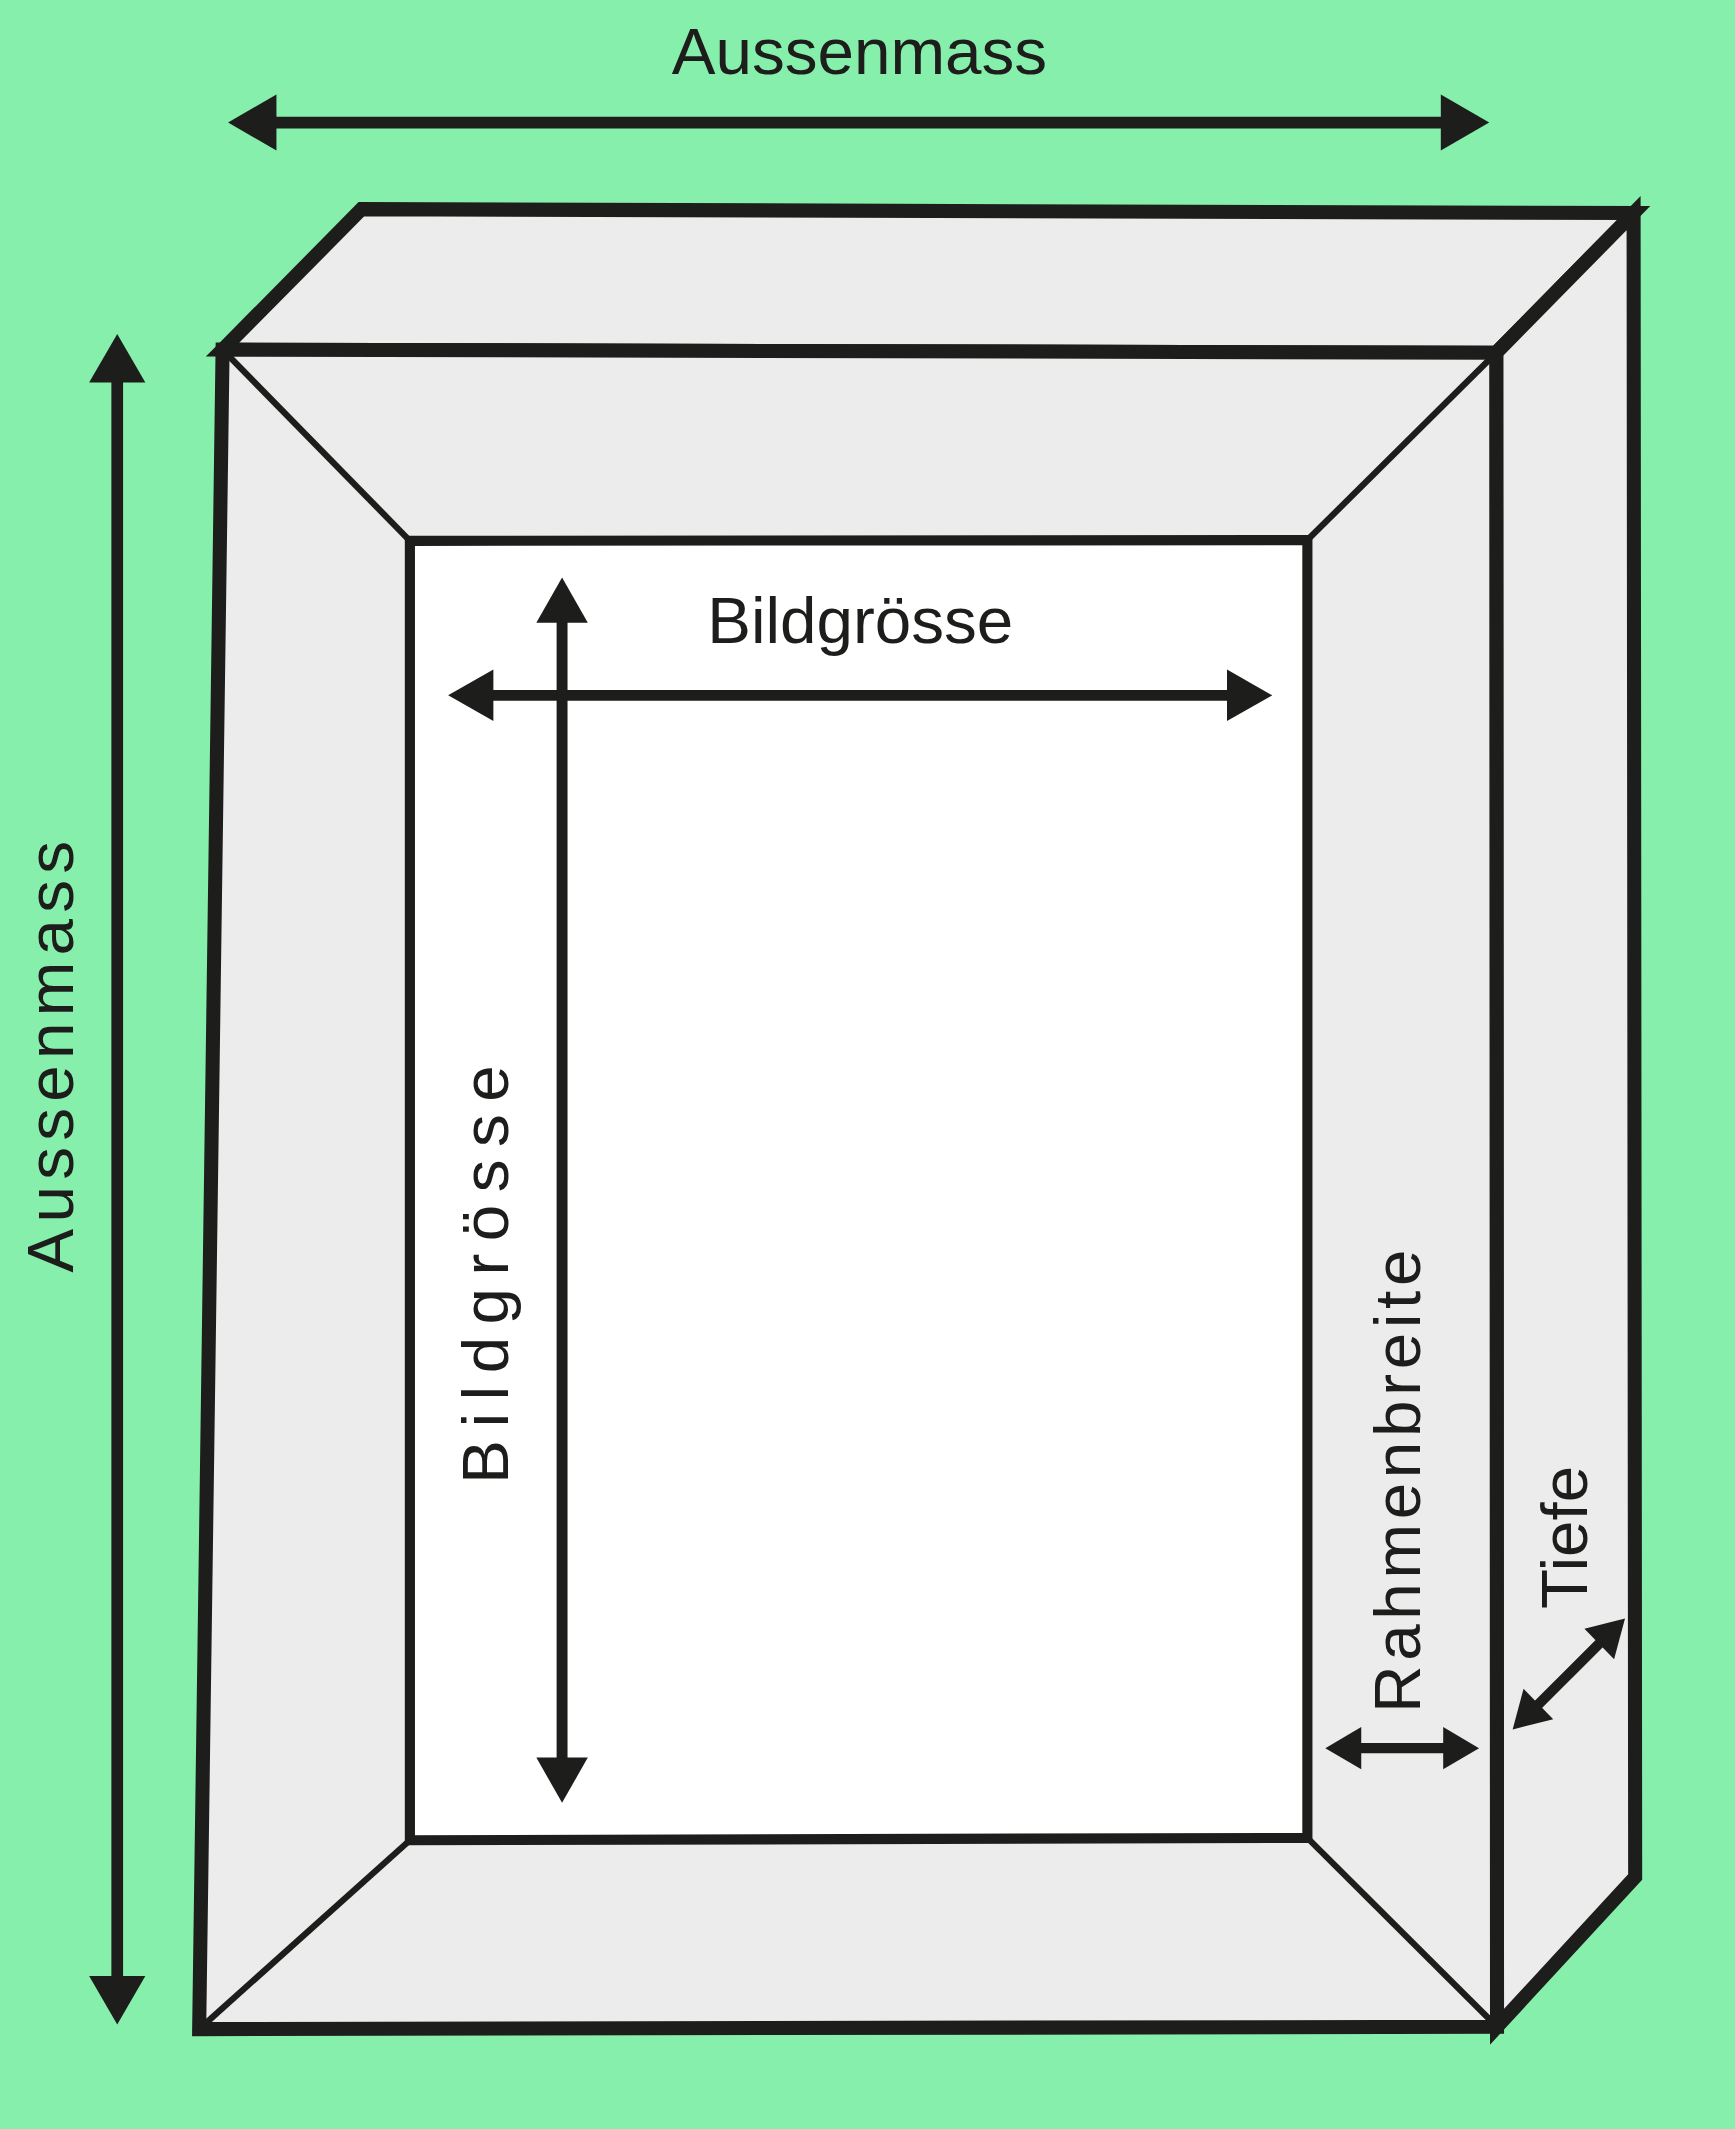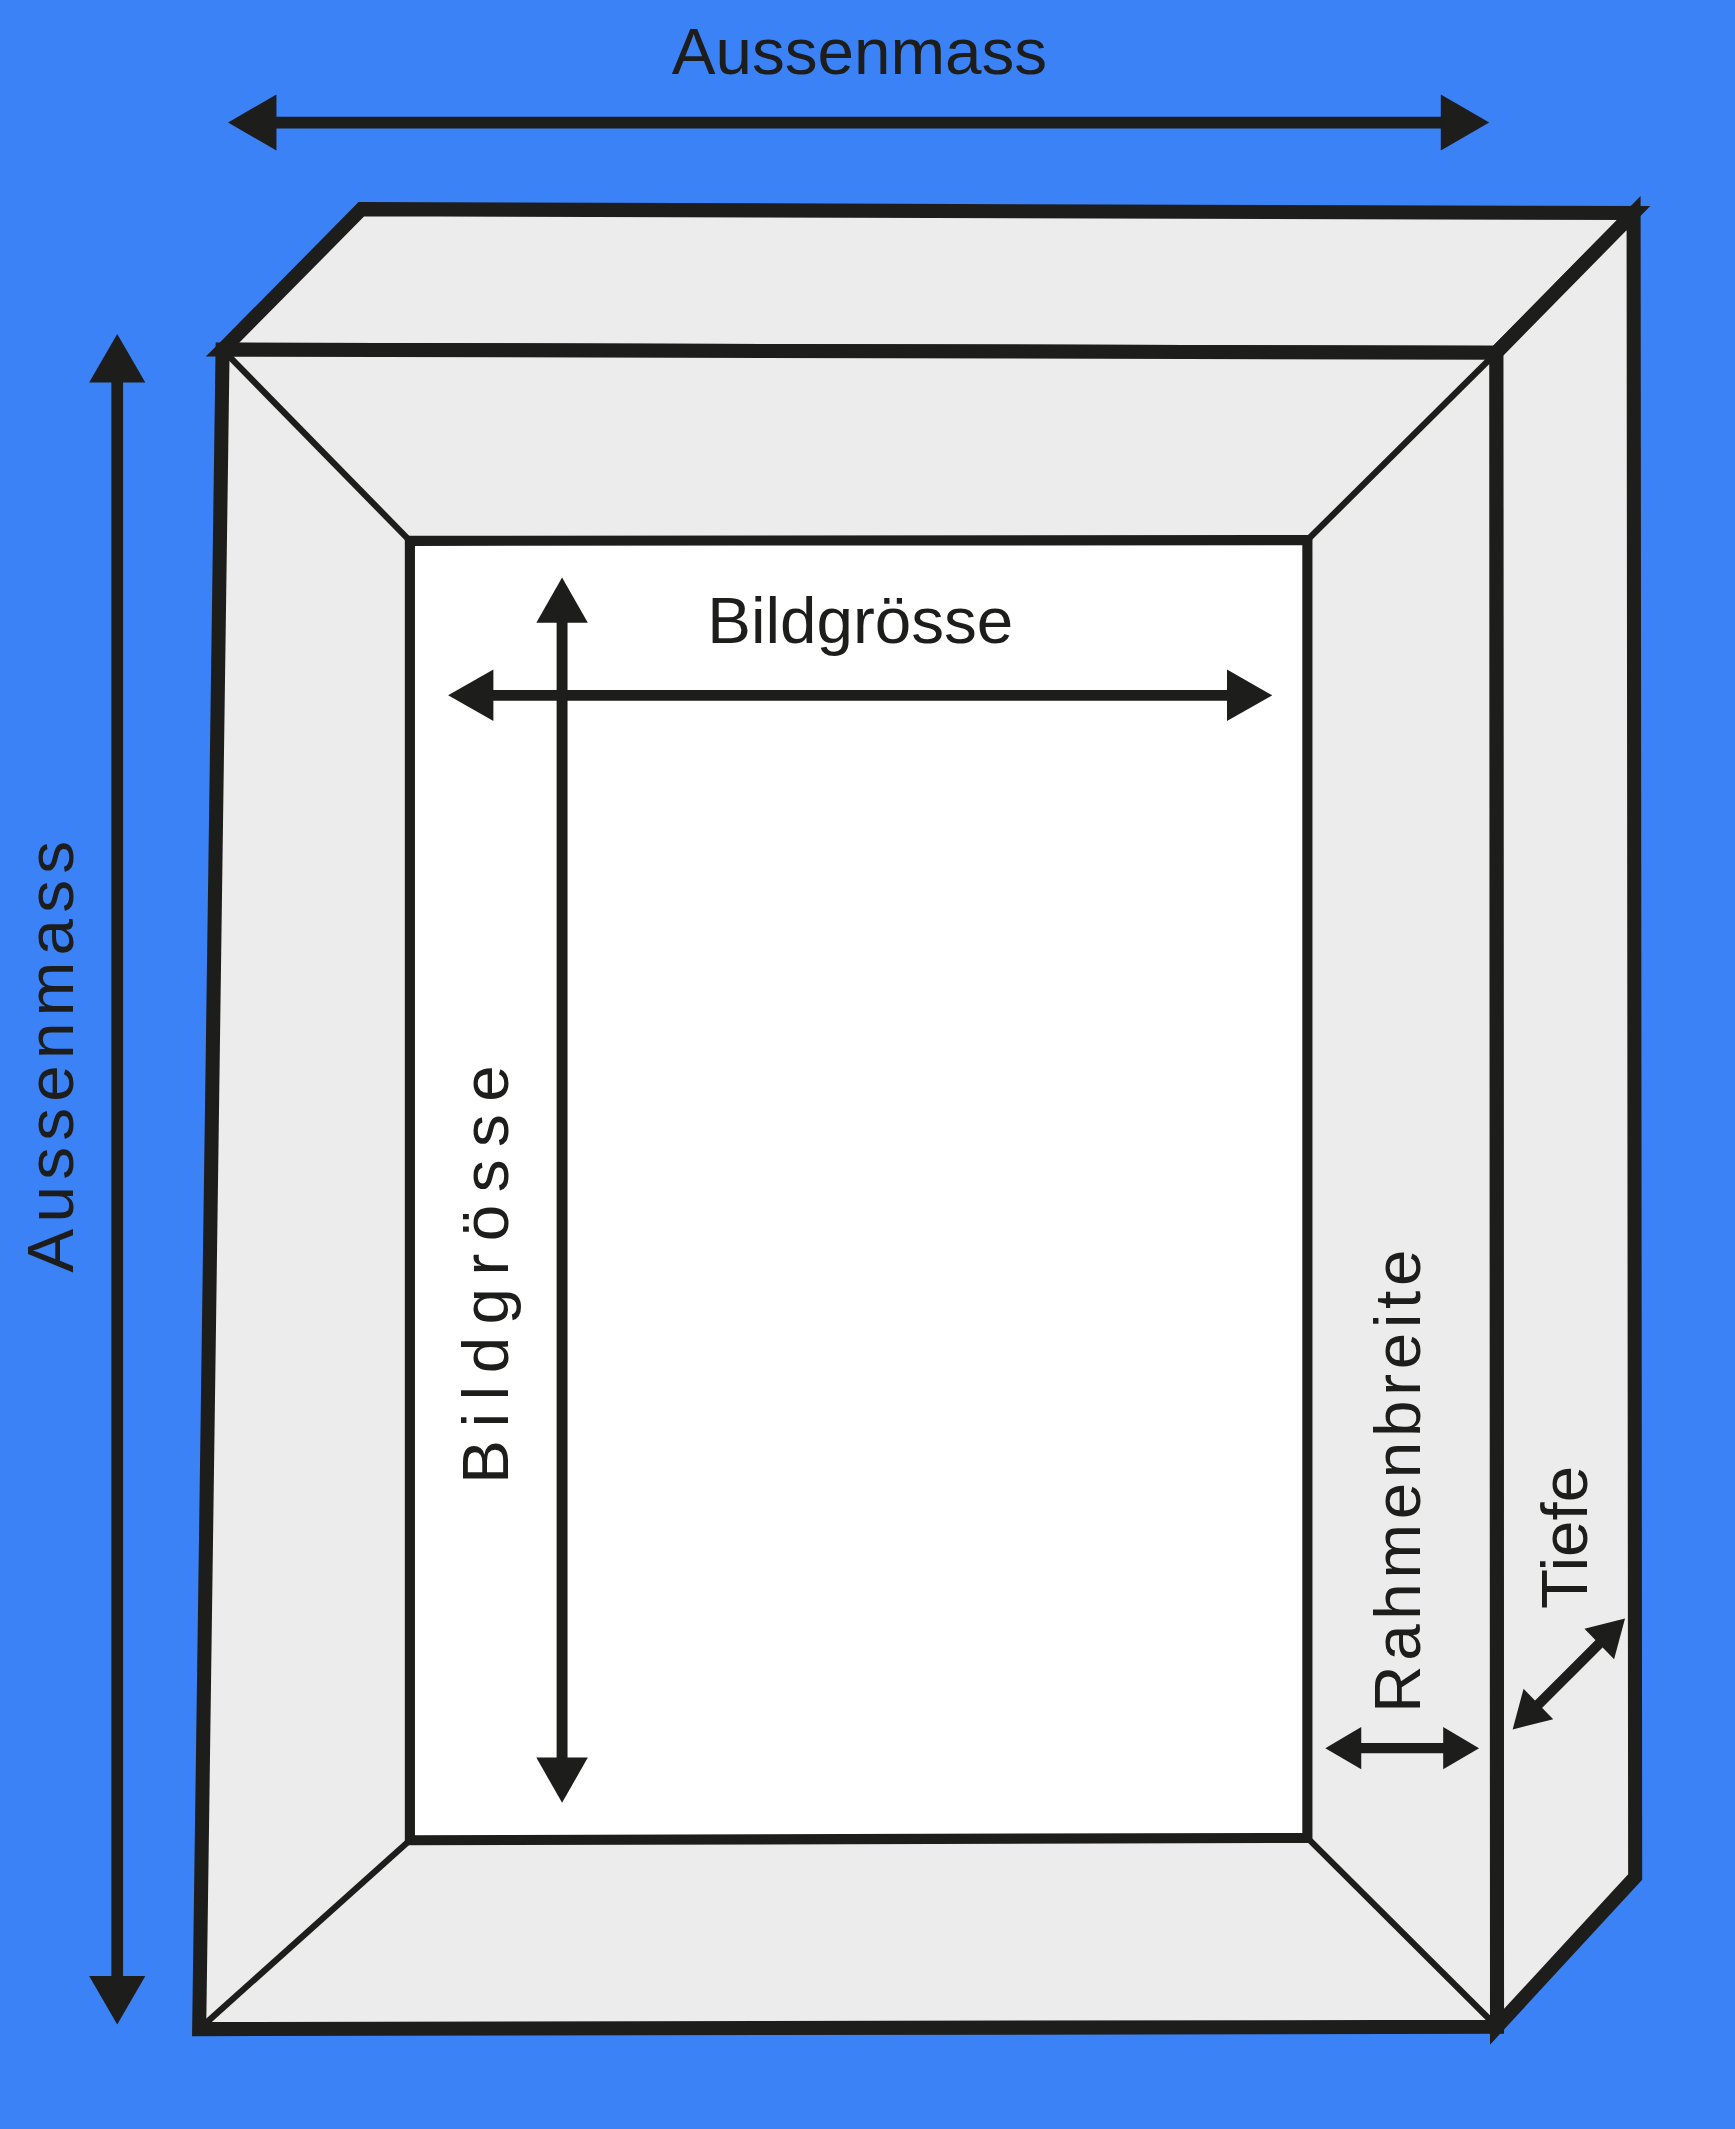--- a/index.html
+++ b/index.html
@@ -4,21 +4,21 @@
 <style>
   html, body {
     margin: 0;
     padding: 0;
     background: #ffffff;
   }
   .stage {
     position: relative;
     width: 1736px;
     height: 2129px;
-    background: #3b82f6;
+    background: #86efac;
     font-family: "Liberation Sans", sans-serif;
   }
   svg { display: block; }
   .dim-label {
     font-family: "Liberation Sans", sans-serif;
     font-size: 84px;
     fill: #1d1d1b;
   }
 </style>
 </head>

